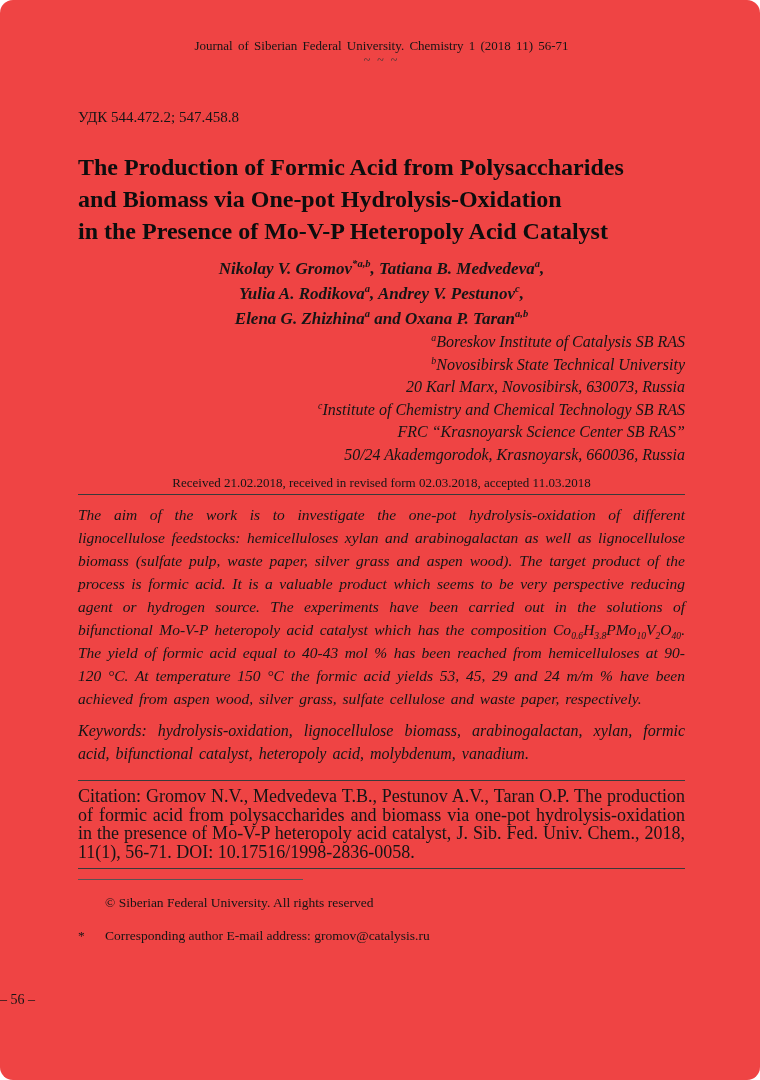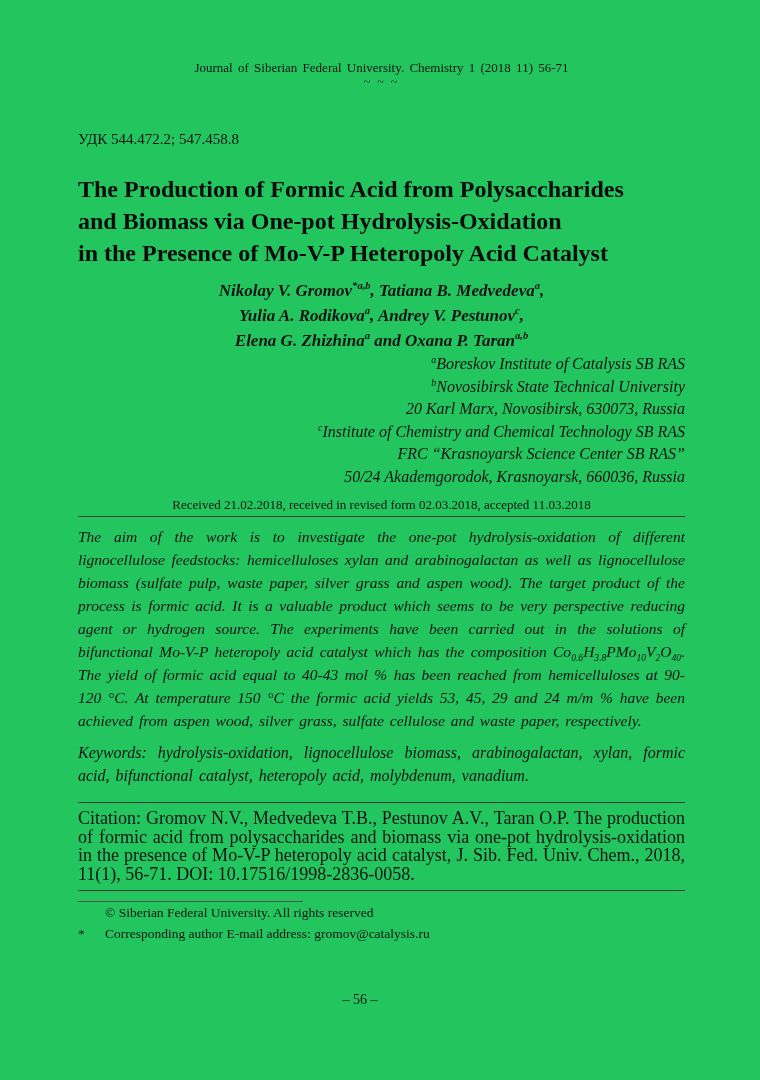--- a/index.html
+++ b/index.html
@@ -1,26 +1,27 @@
 <!DOCTYPE html>
 <html><head>
 <meta charset="utf-8">
 <style>
   html, body { margin: 0; padding: 0; background: #ffffff; }
   .page {
     position: relative;
     width: 760px;
     height: 1080px;
     margin: 0 auto;
-    background: #22c55e;
+    background: #ef4444;
     box-sizing: border-box;
-    padding: 60px 75px 0 78px;
+    padding: 38px 75px 0 78px;
     font-family: "Liberation Serif", "DejaVu Serif", serif;
     color: #151515;
     overflow: hidden;
+    border-radius: 13px;
   }
   sup { font-size: 62%; line-height: 0; vertical-align: super; }
   sub { font-size: 62%; line-height: 0; vertical-align: sub; }
 
   .journal-header {
     text-align: center;
     font-size: 13px;
     line-height: 15px;
     word-spacing: 2px;
   }
@@ -101,32 +102,32 @@
   .short-rule {
     border: 0;
     border-top: 1.8px solid #555;
     width: 225px;
     margin: 0;
   }
   .fn-line {
     display: flex;
     font-size: 13.5px;
     line-height: 19.5px;
-    margin-top: 1px;
+    margin-top: 13px;
   }
   .fn-marker {
     width: 27px;
     flex: 0 0 27px;
   }
   .page-number {
     position: absolute;
     top: 992px;
     left: 0;
     width: 720px;
-    text-align: center;
+    text-align: left;
     font-size: 14px;
   }
 </style>
 </head>
 <body>
 
 <div class="page">
 
   <div class="journal-header">Journal of Siberian Federal University. Chemistry 1 (2018 11) 56-71</div>
   <div class="tildes">~ ~ ~</div>

